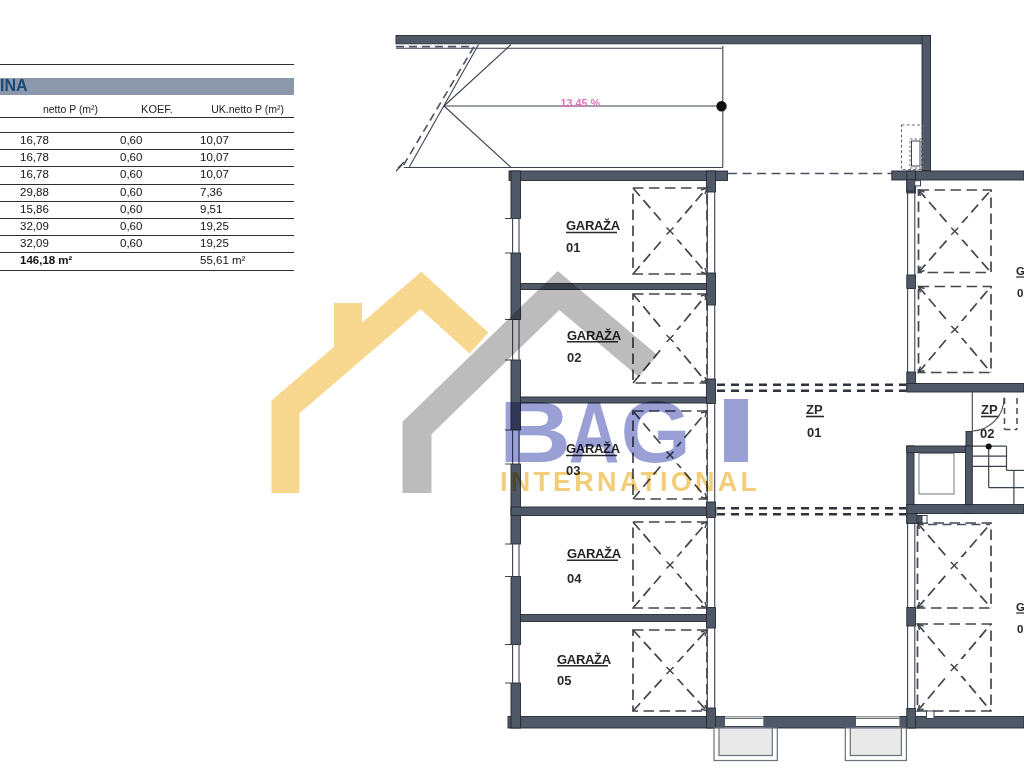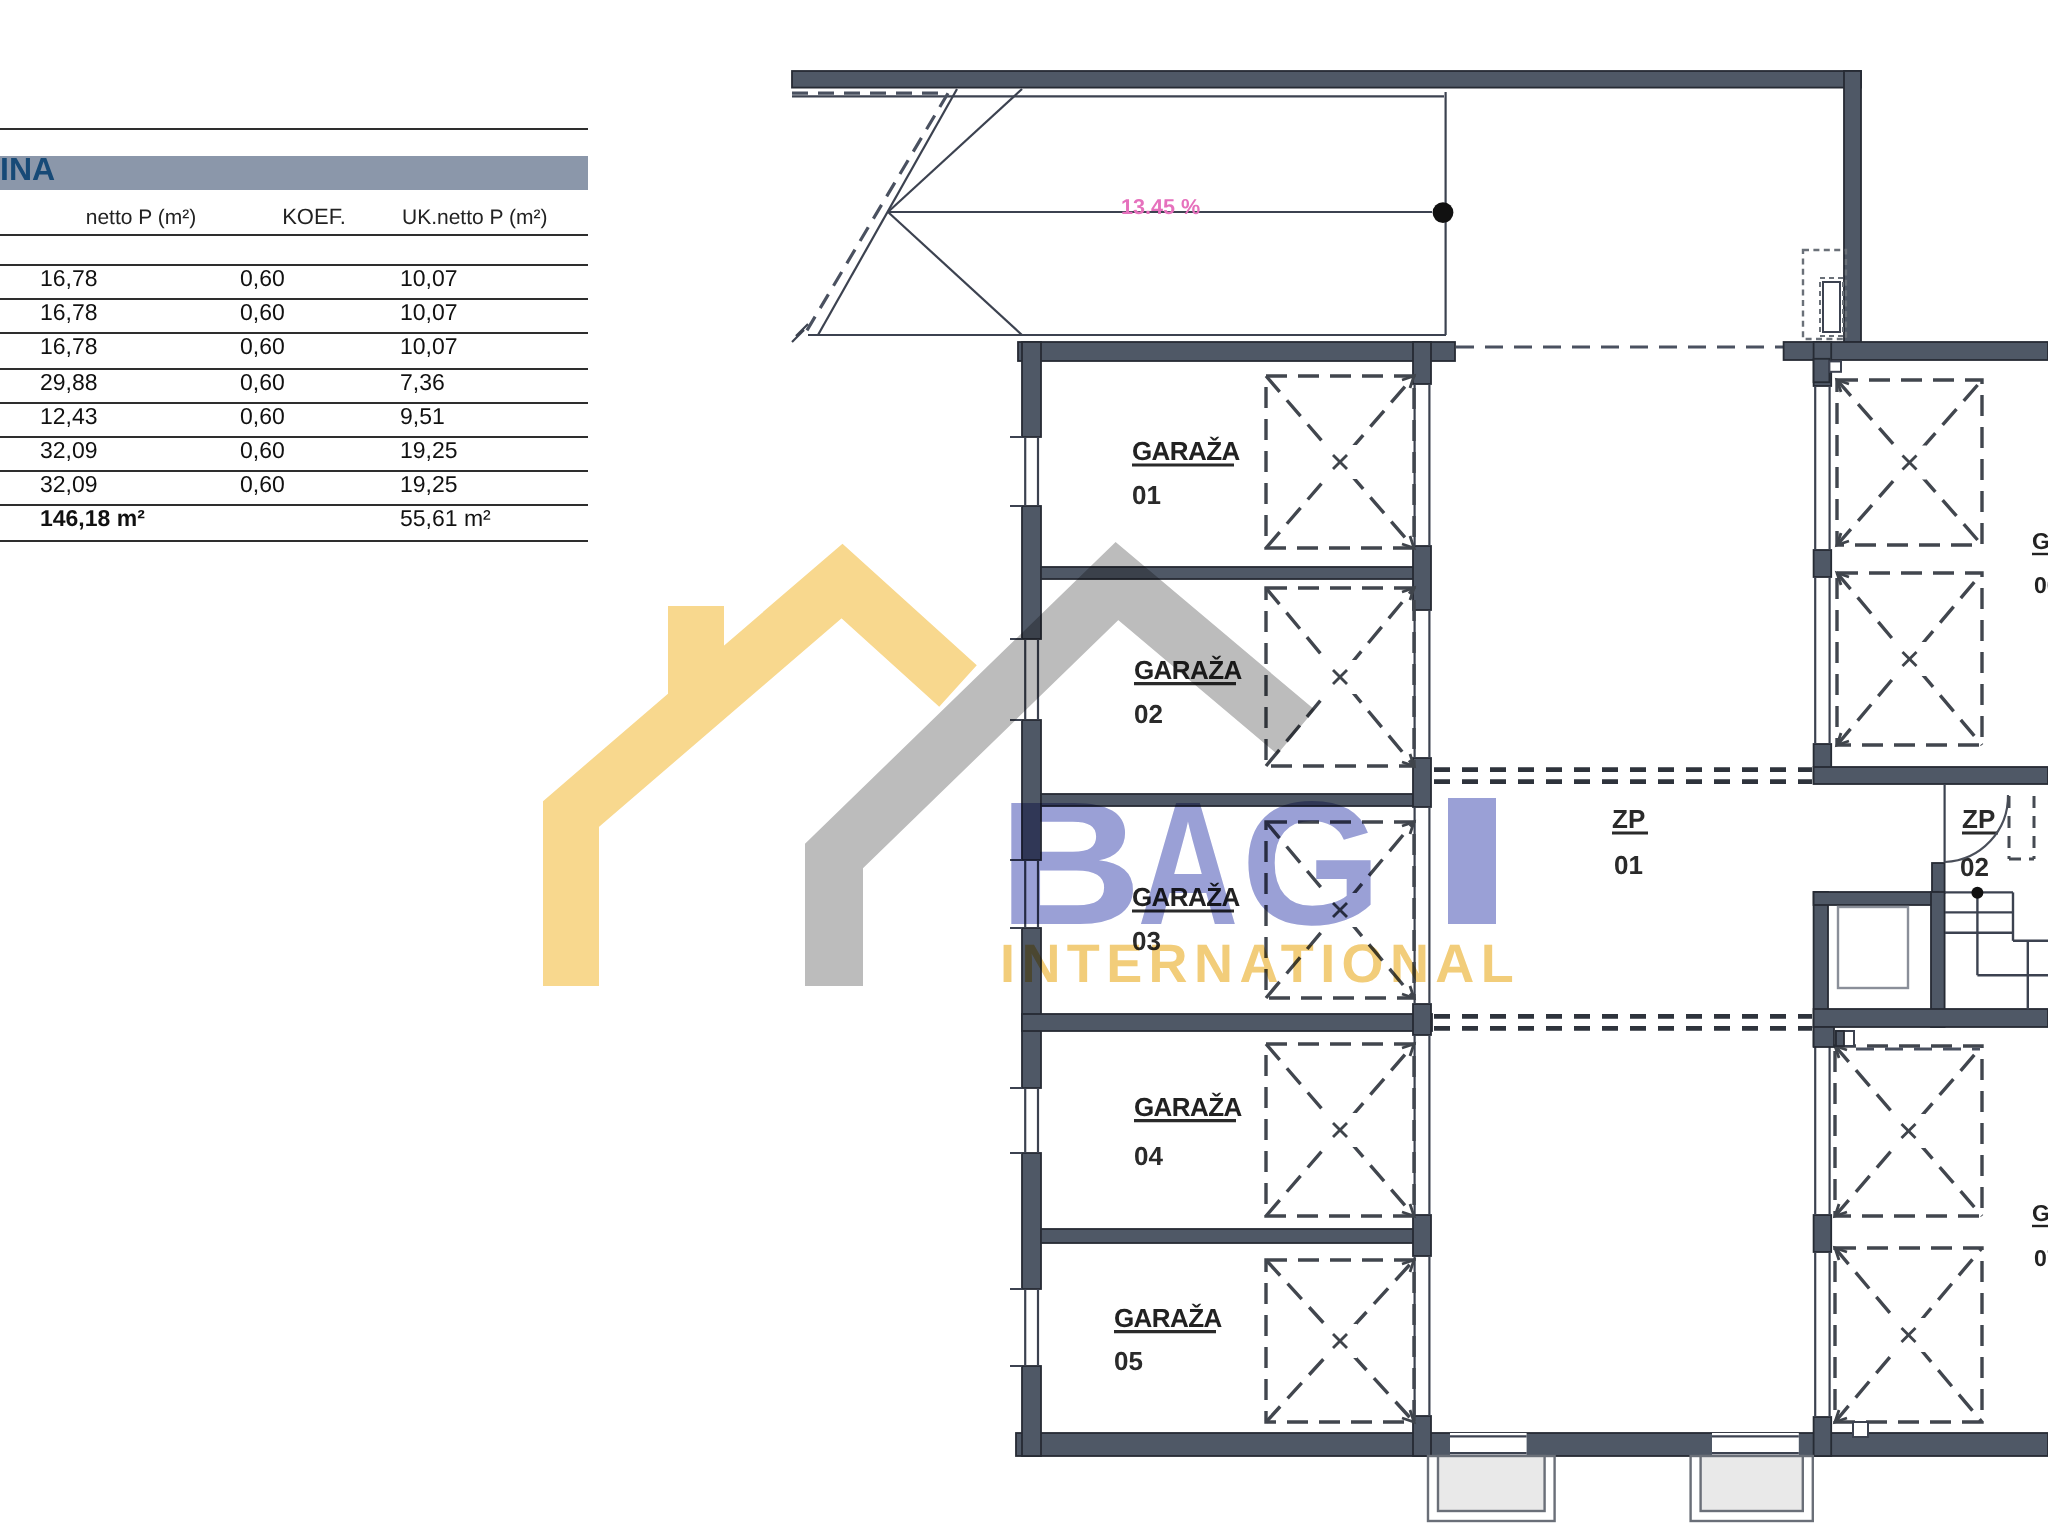--- a/index.html
+++ b/index.html
@@ -16,21 +16,21 @@
 <div class="hl" style="top:64px;"></div>
 
 <div style="position:absolute;left:0;top:78px;width:294px;height:17px;background:#8b97aa;"></div>
 
 <div style="position:absolute;left:0px;top:77px;font-size:16px;font-weight:bold;color:#174a77;letter-spacing:0px;">INA</div>
 
 <div style="position:absolute;left:39px;top:103px;width:63px;text-align:center;font-size:10.5px;color:#222;">netto P (m²)</div>
 
 <div style="position:absolute;left:139px;top:103px;width:36px;text-align:center;font-size:11px;color:#222;">KOEF.</div>
 
-<div style="position:absolute;left:201px;top:103px;width:83px;text-align:left;font-size:10.5px;color:#222;">UK.netto P (m²)</div>
+<div style="position:absolute;left:201px;top:103px;width:83px;text-align:right;font-size:10.5px;color:#222;">UK.netto P (m²)</div>
 
 <div class="hl" style="top:117px;"></div>
 
 <div class="hl" style="top:132px;"></div>
 <div class="hl" style="top:149px;"></div>
 <div class="hl" style="top:166.4px;"></div>
 <div class="hl" style="top:183.6px;"></div>
 <div class="hl" style="top:201px;"></div>
 <div class="hl" style="top:218.2px;"></div>
 <div class="hl" style="top:235.2px;"></div>
@@ -42,21 +42,21 @@
 <div class="rw num" style="left:200px;top:134px;width:60px;">10,07</div>
 <div class="rw num" style="left:20px;top:151.2px;width:67px;">16,78</div>
 <div class="rw num" style="left:120px;top:151.2px;width:50px;">0,60</div>
 <div class="rw num" style="left:200px;top:151.2px;width:60px;">10,07</div>
 <div class="rw num" style="left:20px;top:168.4px;width:67px;">16,78</div>
 <div class="rw num" style="left:120px;top:168.4px;width:50px;">0,60</div>
 <div class="rw num" style="left:200px;top:168.4px;width:60px;">10,07</div>
 <div class="rw num" style="left:20px;top:185.6px;width:67px;">29,88</div>
 <div class="rw num" style="left:120px;top:185.6px;width:50px;">0,60</div>
 <div class="rw num" style="left:200px;top:185.6px;width:60px;">7,36</div>
-<div class="rw num" style="left:20px;top:202.8px;width:67px;">12,43</div>
+<div class="rw num" style="left:20px;top:202.8px;width:67px;">15,86</div>
 <div class="rw num" style="left:120px;top:202.8px;width:50px;">0,60</div>
 <div class="rw num" style="left:200px;top:202.8px;width:60px;">9,51</div>
 <div class="rw num" style="left:20px;top:220px;width:67px;">32,09</div>
 <div class="rw num" style="left:120px;top:220px;width:50px;">0,60</div>
 <div class="rw num" style="left:200px;top:220px;width:60px;">19,25</div>
 <div class="rw num" style="left:20px;top:237.2px;width:67px;">32,09</div>
 <div class="rw num" style="left:120px;top:237.2px;width:50px;">0,60</div>
 <div class="rw num" style="left:200px;top:237.2px;width:60px;">19,25</div>
 
 <div class="rw num" style="left:20px;top:254.4px;width:84px;font-weight:bold;">146,18 m²</div>

